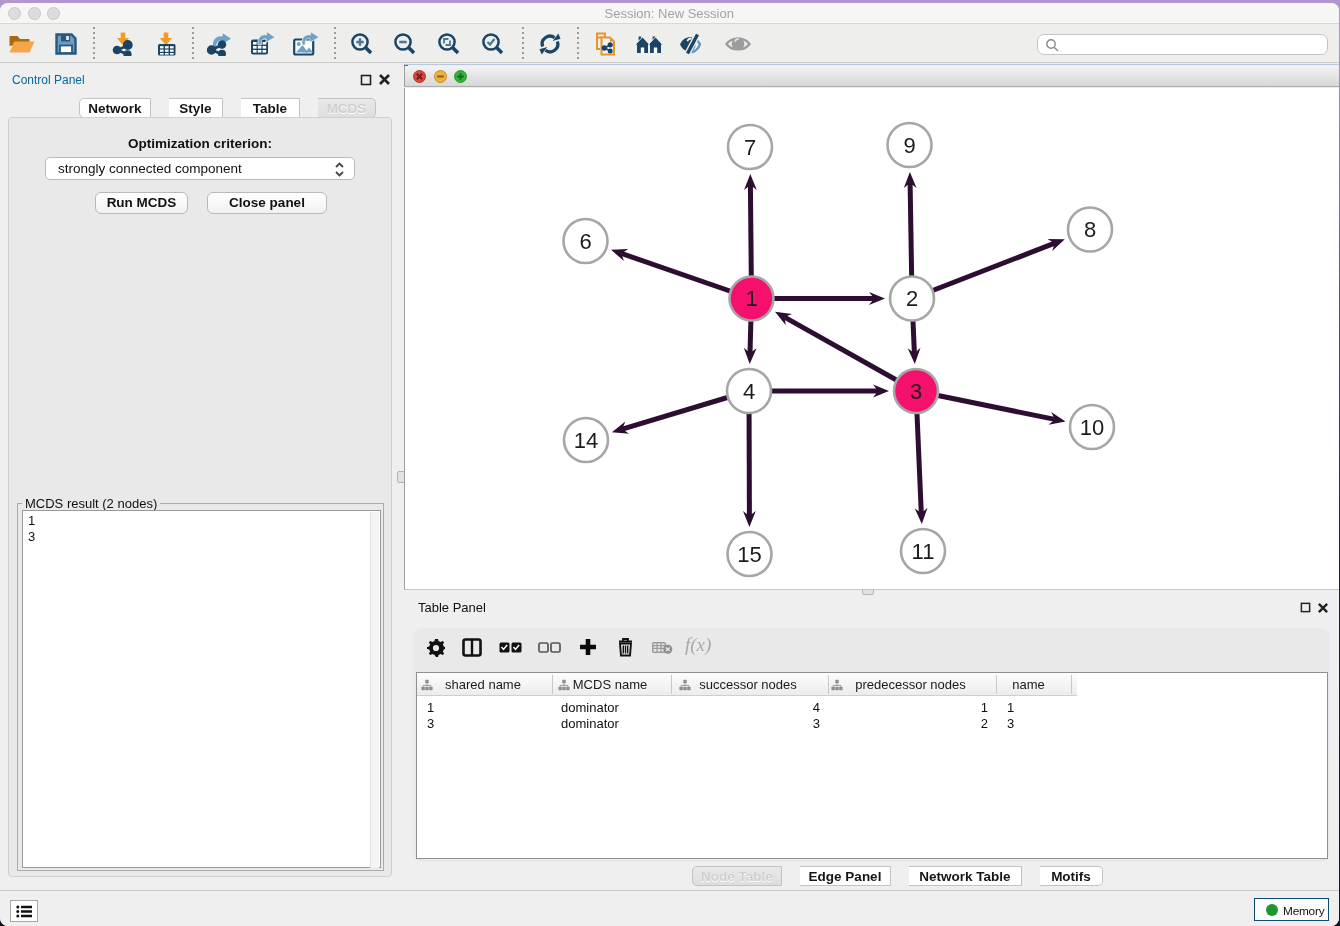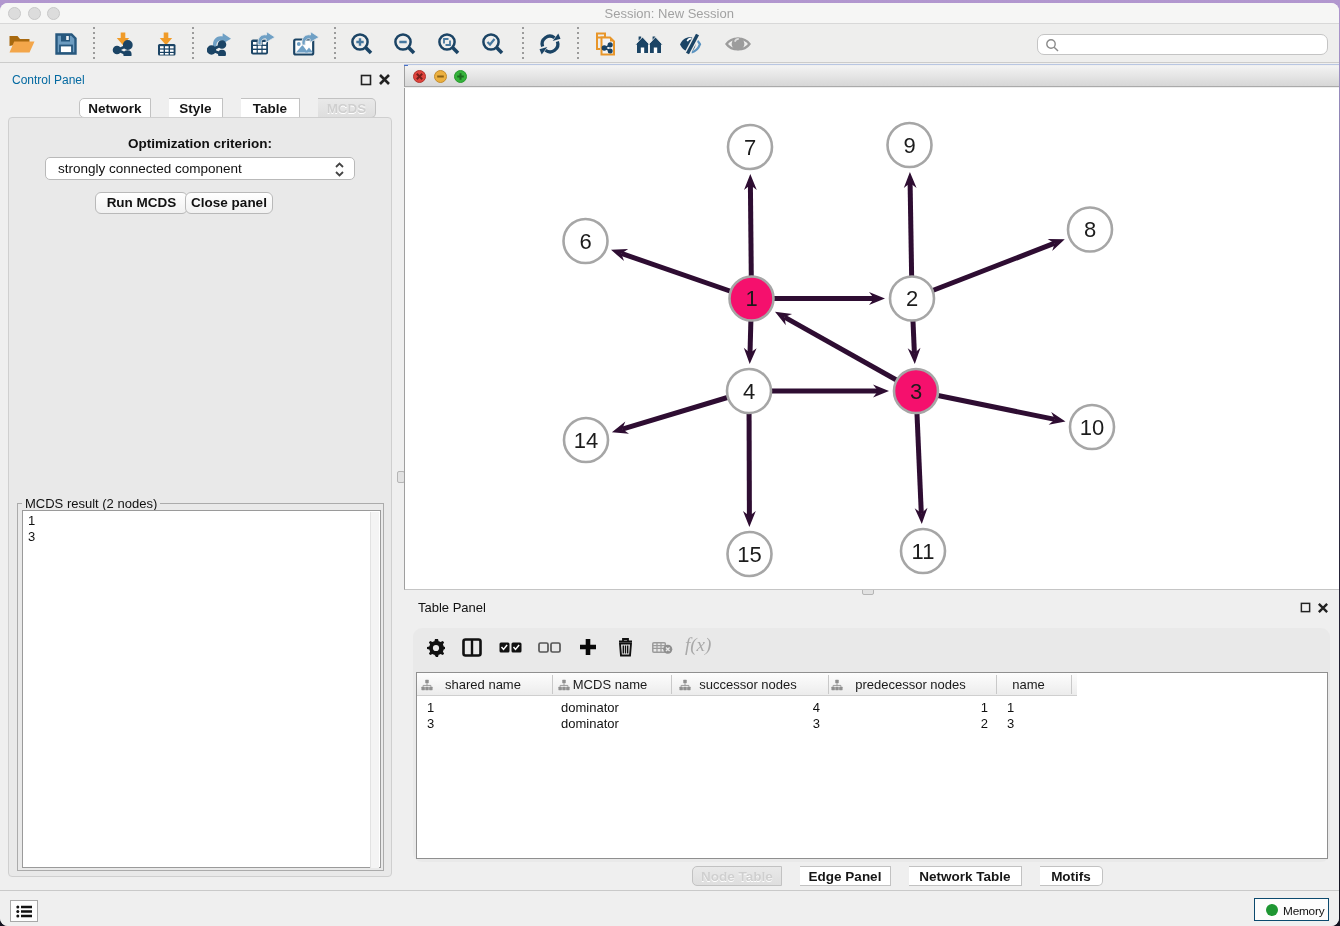--- a/index.html
+++ b/index.html
@@ -259,21 +259,21 @@
       <div class="tab last sel" style="width:58px;">MCDS</div>
     </div>
     <div id="cp-box">
       <div id="opt-label">Optimization criterion:</div>
       <div id="combo">strongly connected component
         <svg style="position:absolute;right:9px;top:3px;" width="11" height="17" viewBox="0 0 11 17">
           <path d="M2 6 L5.5 2.5 L9 6 M2 11 L5.5 14.5 L9 11" fill="none" stroke="#444" stroke-width="1.8"></path>
         </svg>
       </div>
       <div class="btn" style="left:86px; width:93px;">Run MCDS</div>
-      <div class="btn" style="left:176px; width:88px;">Close panel</div>
+      <div class="btn" style="left:198px; width:120px;">Close panel</div>
       <div id="fieldset">
         <div id="fs-legend">MCDS result (2 nodes)</div>
         <div id="mcds-text">
           <div style="padding:2px 0 0 5px; line-height:16px;">1<br>3</div>
           <div id="mcds-sb"></div>
         </div>
       </div>
     </div>
   </div>
 

